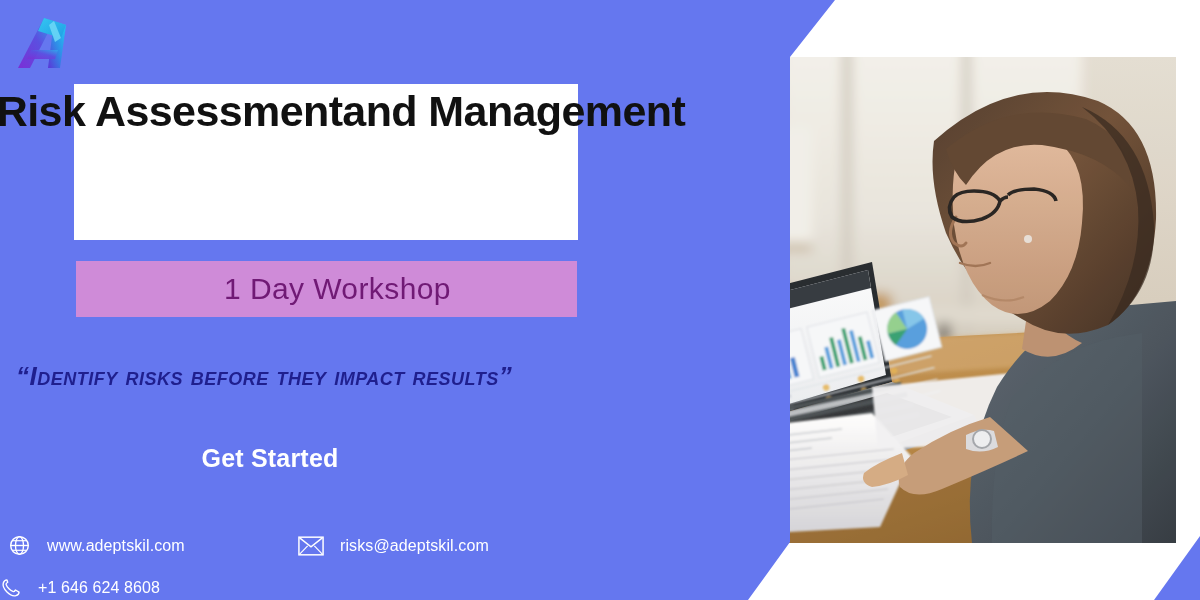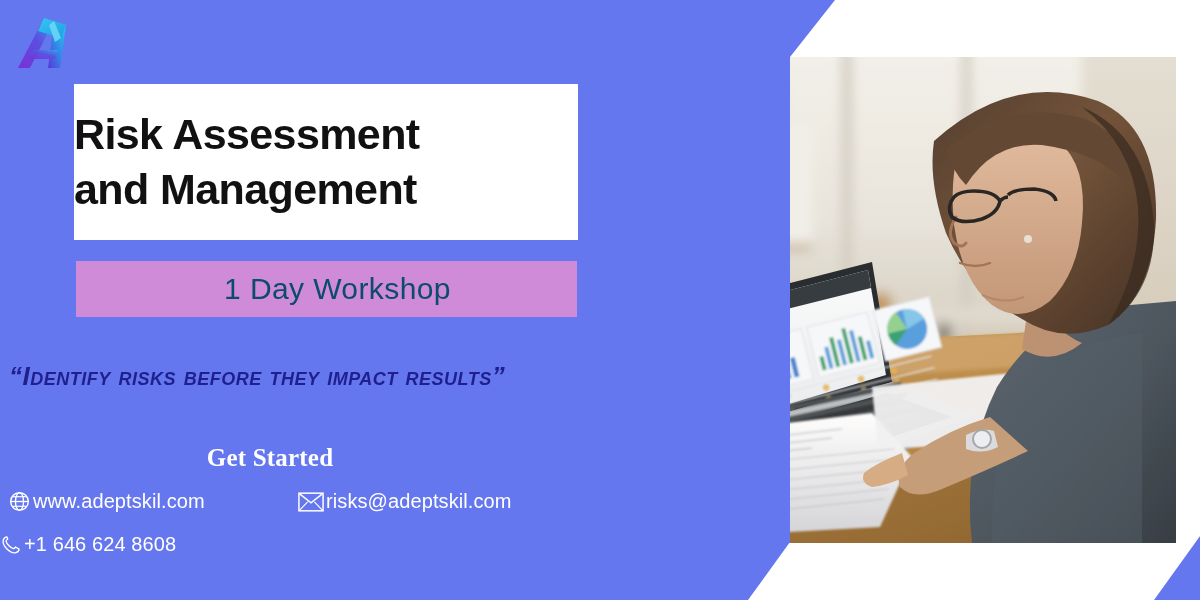--- a/index.html
+++ b/index.html
@@ -52,22 +52,22 @@
 
   
   .title-card {
     position: absolute;
     left: 74px;
     top: 84px;
     width: 504px;
     height: 156px;
     background: #ffffff;
     display: flex;
-    flex-direction: column;
     justify-content: center;
+    padding-left: 30px;
     box-sizing: border-box;
   }
   .title-line {
     color: #111111;
     font-size: 43px;
     font-weight: bold;
     line-height: 55px;
     letter-spacing: -0.6px;
     white-space: nowrap;
   }
@@ -78,31 +78,31 @@
     left: 76px;
     top: 261px;
     width: 501px;
     height: 56px;
     background: #cf8bd8;
     display: flex;
     align-items: center;
     justify-content: center;
   }
   .subtitle-text {
-    color: #0c4a6e;
+    color: #701a75;
     font-size: 30px;
     font-weight: 300;
     letter-spacing: 0.4px;
     margin-left: 22px;
   }
 
   
   .tagline {
     position: absolute;
-    left: 9px;
+    left: 16px;
     top: 361px;
     width: 520px;
     color: #1f1f8e;
     font-size: 26px;
     font-weight: bold;
     font-style: italic;
     font-variant: small-caps;
     letter-spacing: 0.5px;
     white-space: nowrap;
   }
@@ -111,40 +111,40 @@
   .cta {
     position: absolute;
     left: 0;
     top: 444px;
     width: 540px;
     text-align: center;
     color: #ffffff;
     font-size: 25px;
     font-weight: bold;
     letter-spacing: 0.2px;
-    font-family: Liberation Serif, serif;
   }
 
   
   .contact-row-1 {
     position: absolute;
     left: 8px;
     top: 490px;
     width: 528px;
     display: flex;
     align-items: center;
   }
   .contact-item {
     display: flex;
     align-items: center;
-    gap: 2px;
+    gap: 16px;
     color: #ffffff;
-    font-size: 20px;
+    font-size: 16px;
     font-weight: 400;
     letter-spacing: 0.1px;
+    margin-top: 44px;
   }
   .contact-item.web { width: 290px; }
   .contact-row-2 {
     position: absolute;
     left: 0;
     top: 533px;
     width: 540px;
     display: flex;
   }
   .icon { flex: 0 0 auto; display: block; }

